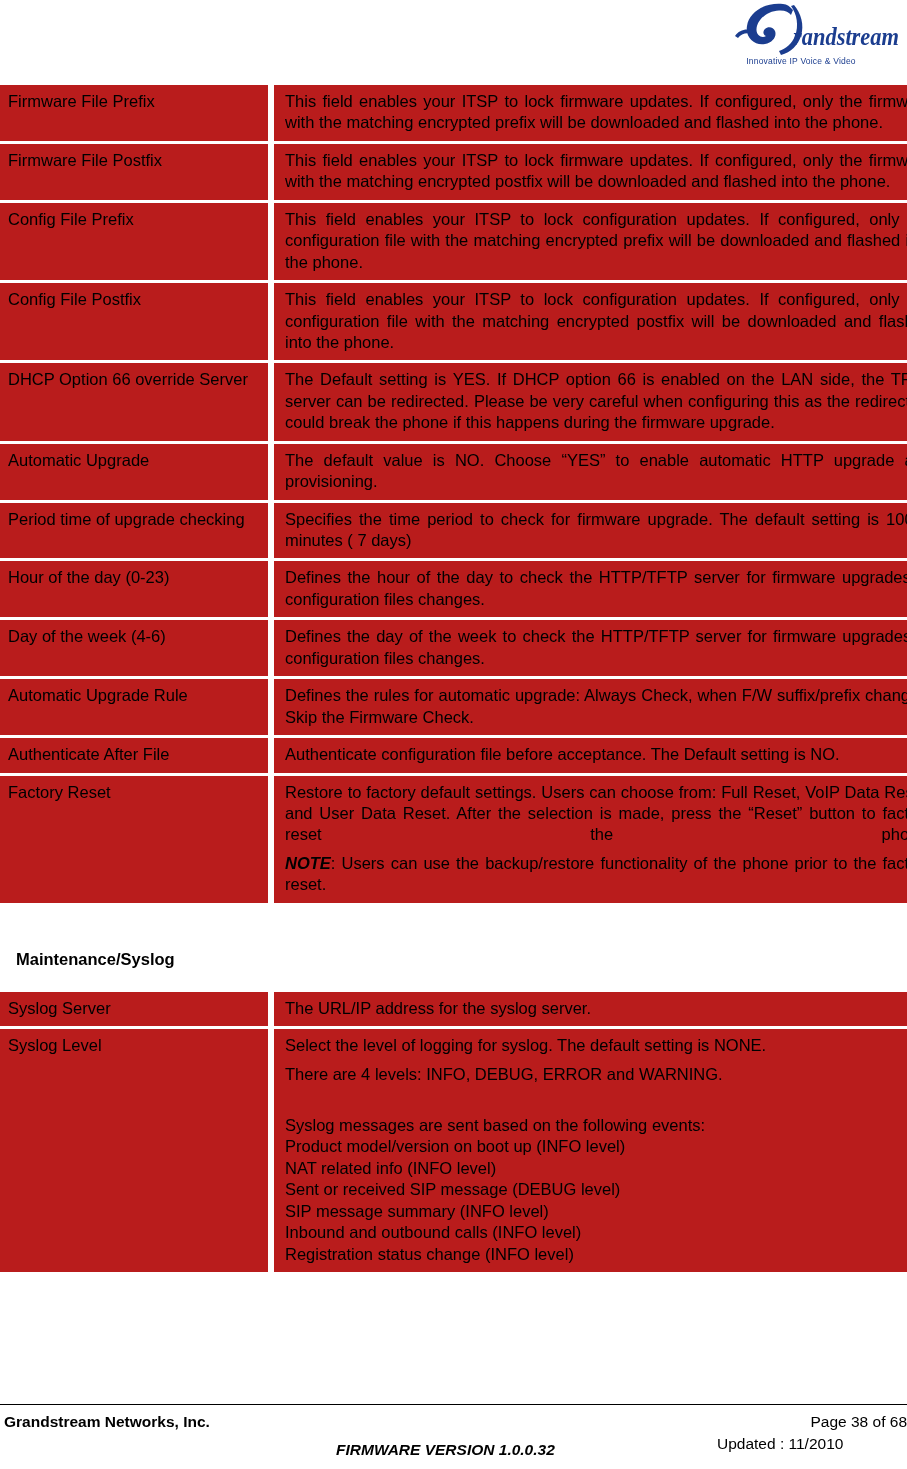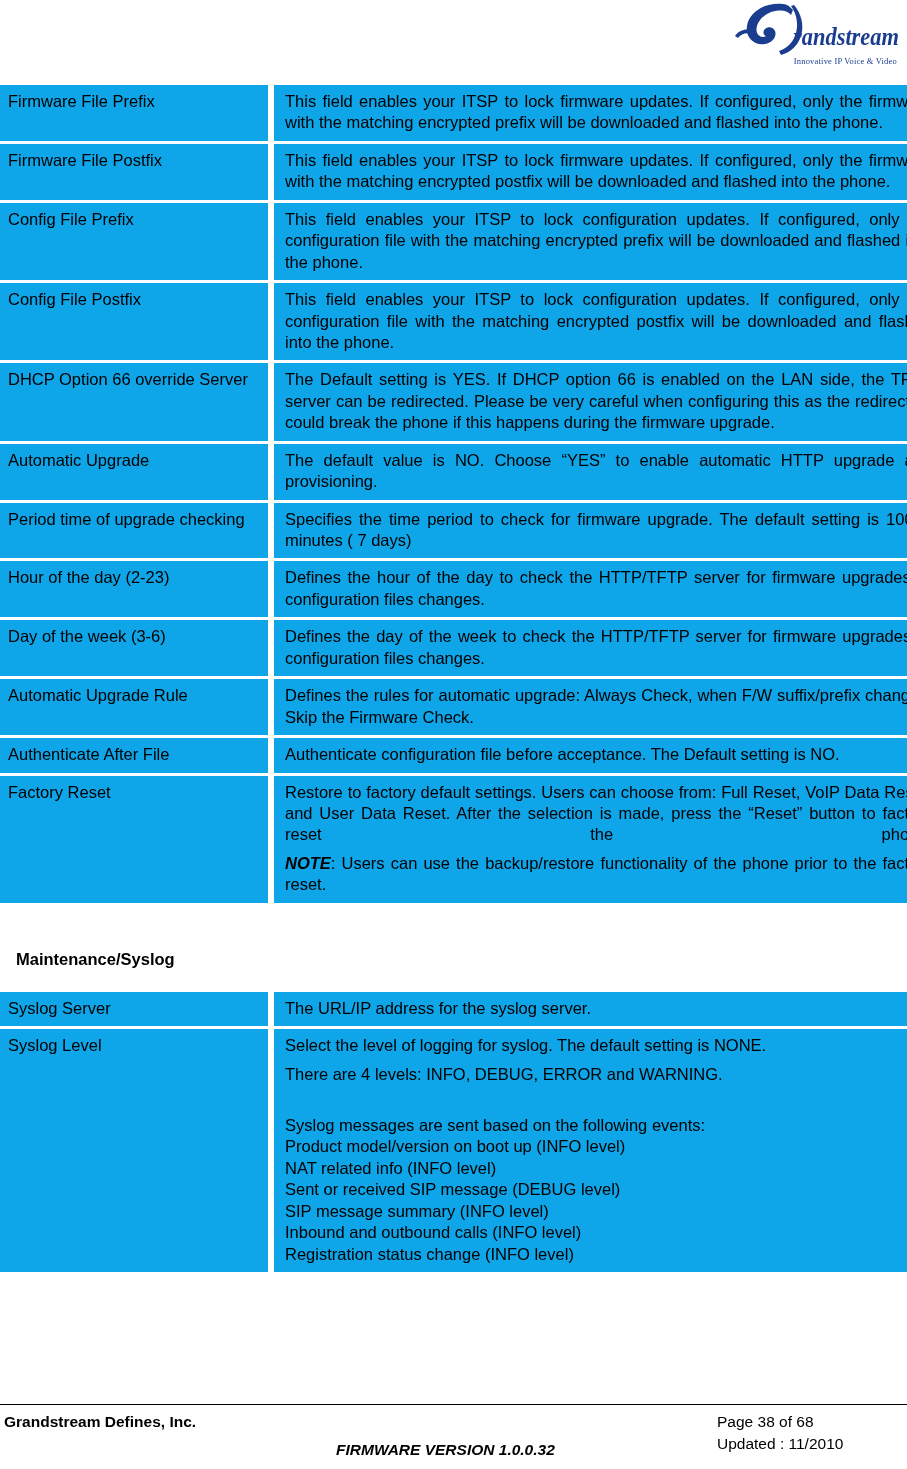--- a/index.html
+++ b/index.html
@@ -31,36 +31,36 @@
   .logo-mark {
     display: block;
     width: 196px;
     height: 58px;
   }
   .logo-tagline {
     display: block;
     font-size: 8.5px;
     letter-spacing: 0.2px;
     color: #1b3d8f;
-    text-align: right;
+    text-align: center;
     padding-right: 4px;
     margin-top: -2px;
-    font-family: Liberation Serif, serif;
+    font-family: Liberation Sans, sans-serif;
   }
 
   
   .spec-table {
     width: 907px;
     border-collapse: separate;
     border-spacing: 0px 3px;
     table-layout: fixed;
   }
   .spec-table tr { }
   .spec-table td {
-    background: #0ea5e9;
+    background: #b91c1c;
     vertical-align: top;
     font-size: 16.5px;
     line-height: 1.30;
     padding: 6px 8px 7px 8px;
   }
   td.col-label {
     width: 252px;
     text-align: justify;
     text-align-last: left;
     -moz-text-align-last: left;
@@ -125,21 +125,21 @@
     flex: 1 1 auto;
     padding-left: 40px;
   }
   .footer-manual { display: block; }
   .footer-firmware { display: block; font-style: italic; font-weight: bold; margin-top: 28px; }
   .footer-right {
     flex: 0 0 190px;
     width: 190px;
     text-align: left;
   }
-  .footer-page { display: block; }
+  .footer-page { display: block; text-align: right; }
   .footer-updated { display: block; }
 </style>
 </head>
 <body>
 
 <div class="page-header">
   <div class="logo-block">
     <svg class="logo-mark" viewBox="0 0 196 58">
 
       <path d="M78 4 C60 2, 44 12, 42 26 C40 38, 50 46, 60 44 C68 42.5, 72 36, 70 31 C68.5 27, 63 26, 60 29 C57.5 31.5, 58 35, 61 36 C57 38.5, 51 35.5, 51.5 29 C52 20, 62 11, 74 10.5 C80 10.2, 84 12, 86 15 L88 10 C85 6.5, 82 4.4, 78 4 Z" fill="#1b3d8f"></path>
@@ -187,26 +187,26 @@
       <td class="col-label justify-all">Automatic Upgrade</td>
       <td class="col-desc justify-all">The default value is NO. Choose “YES” to enable automatic HTTP upgrade and provisioning.</td>
     </tr>
 
     <tr>
       <td class="col-label justify-all">Period time of upgrade checking</td>
       <td class="col-desc justify-all">Specifies the time period to check for firmware upgrade. The default setting is 10080 minutes ( 7 days)</td>
     </tr>
 
     <tr>
-      <td class="col-label justify-all">Hour of the day (2-23)</td>
+      <td class="col-label justify-all">Hour of the day (0-23)</td>
       <td class="col-desc justify-all">Defines the hour of the day to check the HTTP/TFTP server for firmware upgrades or configuration files changes.</td>
     </tr>
 
     <tr>
-      <td class="col-label justify-all">Day of the week (3-6)</td>
+      <td class="col-label justify-all">Day of the week (4-6)</td>
       <td class="col-desc justify-all">Defines the day of the week to check the HTTP/TFTP server for firmware upgrades or configuration files changes.</td>
     </tr>
 
     <tr>
       <td class="col-label justify-all">Automatic Upgrade Rule</td>
       <td class="col-desc justify-all">Defines the rules for automatic upgrade: Always Check, when F/W suffix/prefix changes, Skip the Firmware Check.</td>
     </tr>
 
     <tr>
       <td class="col-label justify-all">Authenticate After File</td>
@@ -250,21 +250,21 @@
         <p class="cell-p" style="margin-top:0">Registration status change (INFO level)</p>
       </td>
     </tr>
 
   </tbody>
 </table>
 
 <div class="page-footer">
   <div class="footer-rule"></div>
   <div class="footer-grid">
-    <div class="footer-company">Grandstream Defines, Inc.</div>
+    <div class="footer-company">Grandstream Networks, Inc.</div>
     <div class="footer-middle">
       <span class="footer-firmware">FIRMWARE VERSION 1.0.0.32</span>
     </div>
     <div class="footer-right">
       <span class="footer-page">Page 38 of 68</span>
       <span class="footer-updated">Updated : 11/2010</span>
     </div>
   </div>
 </div>
 

